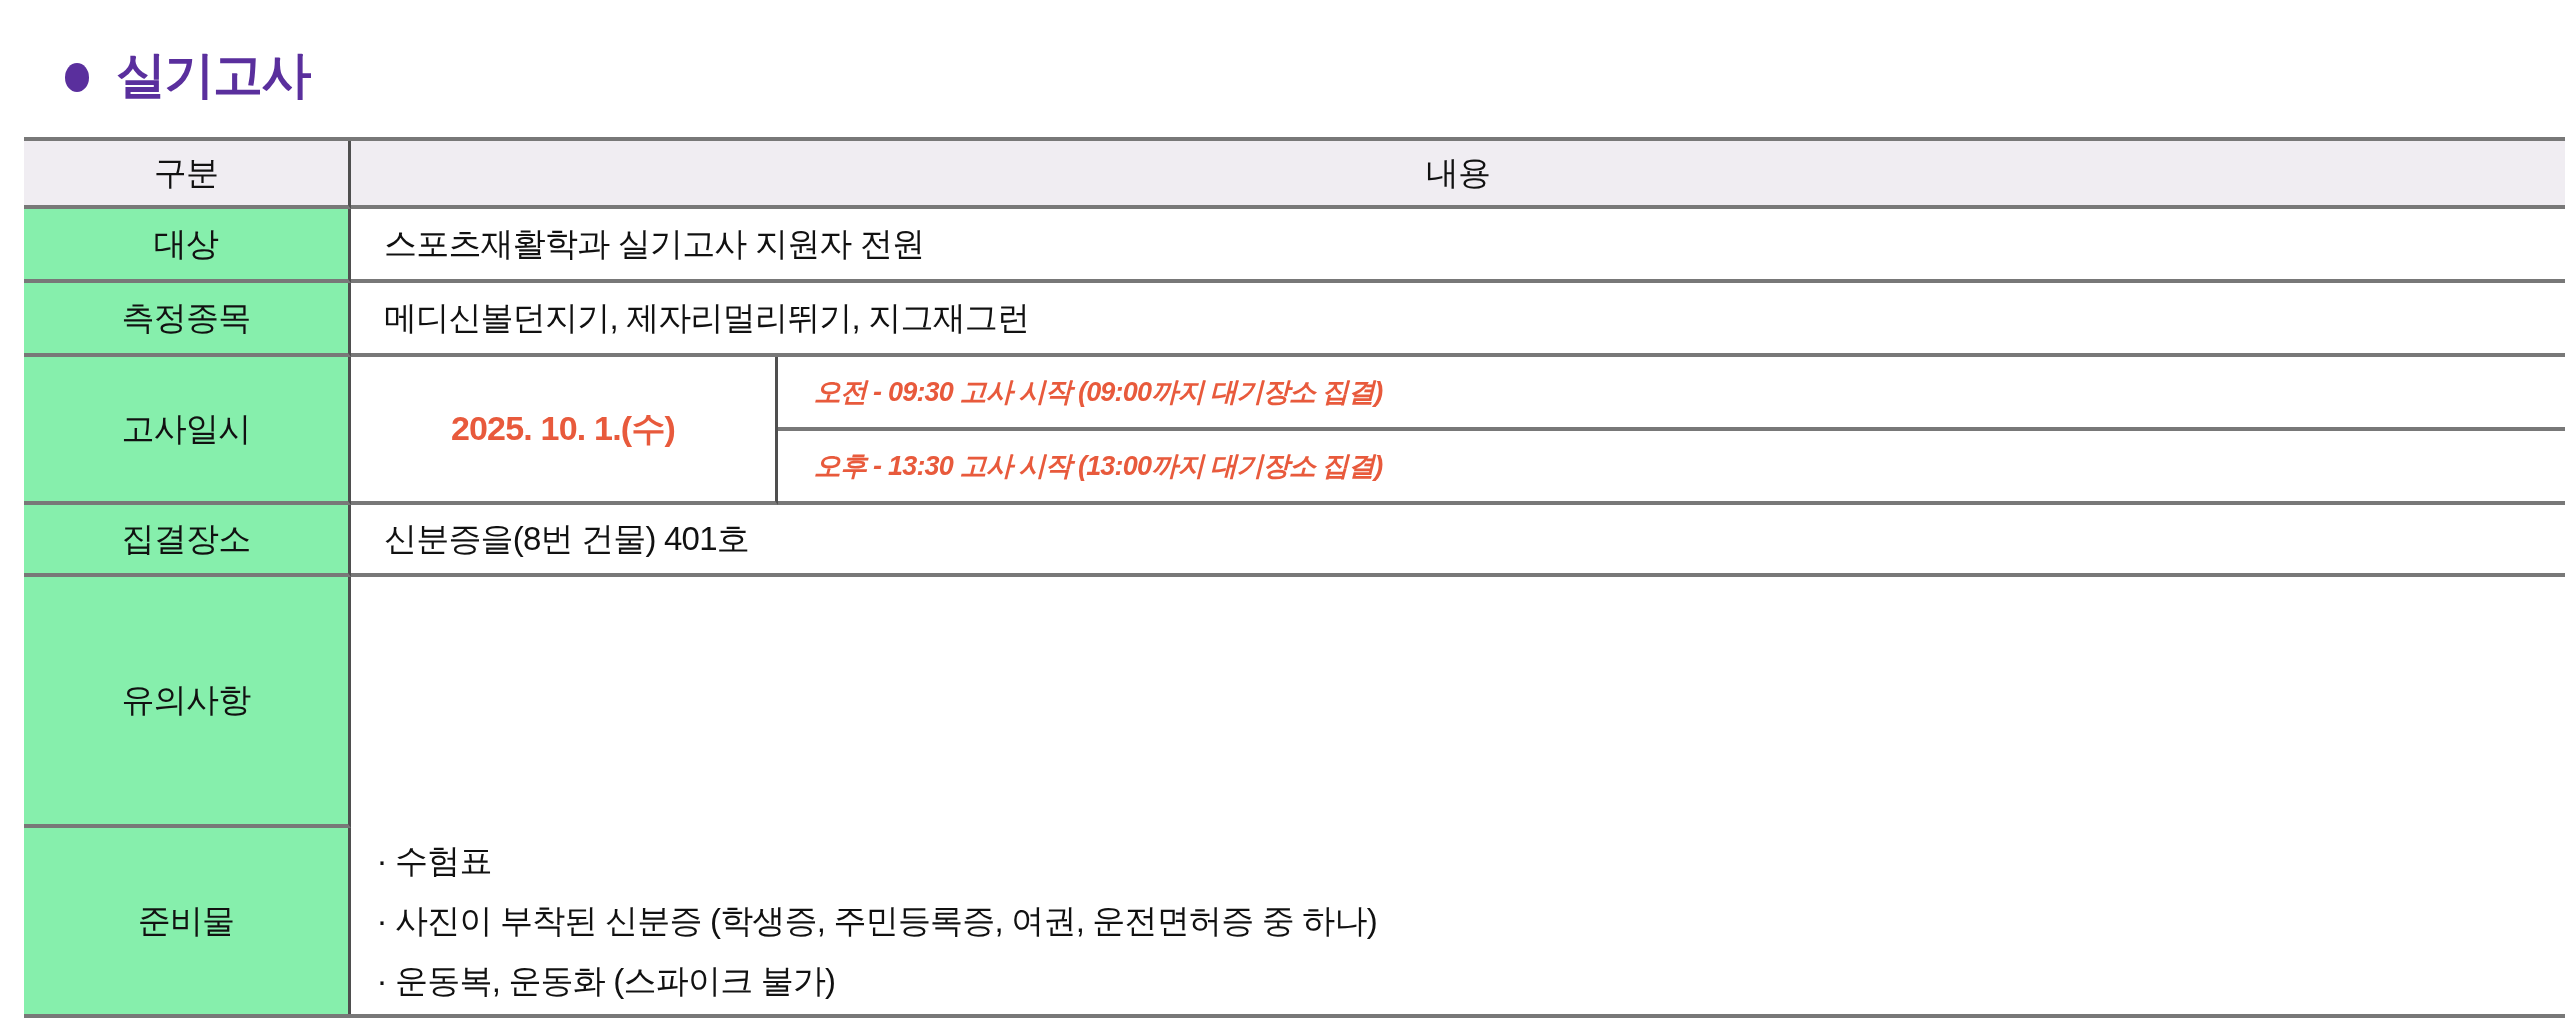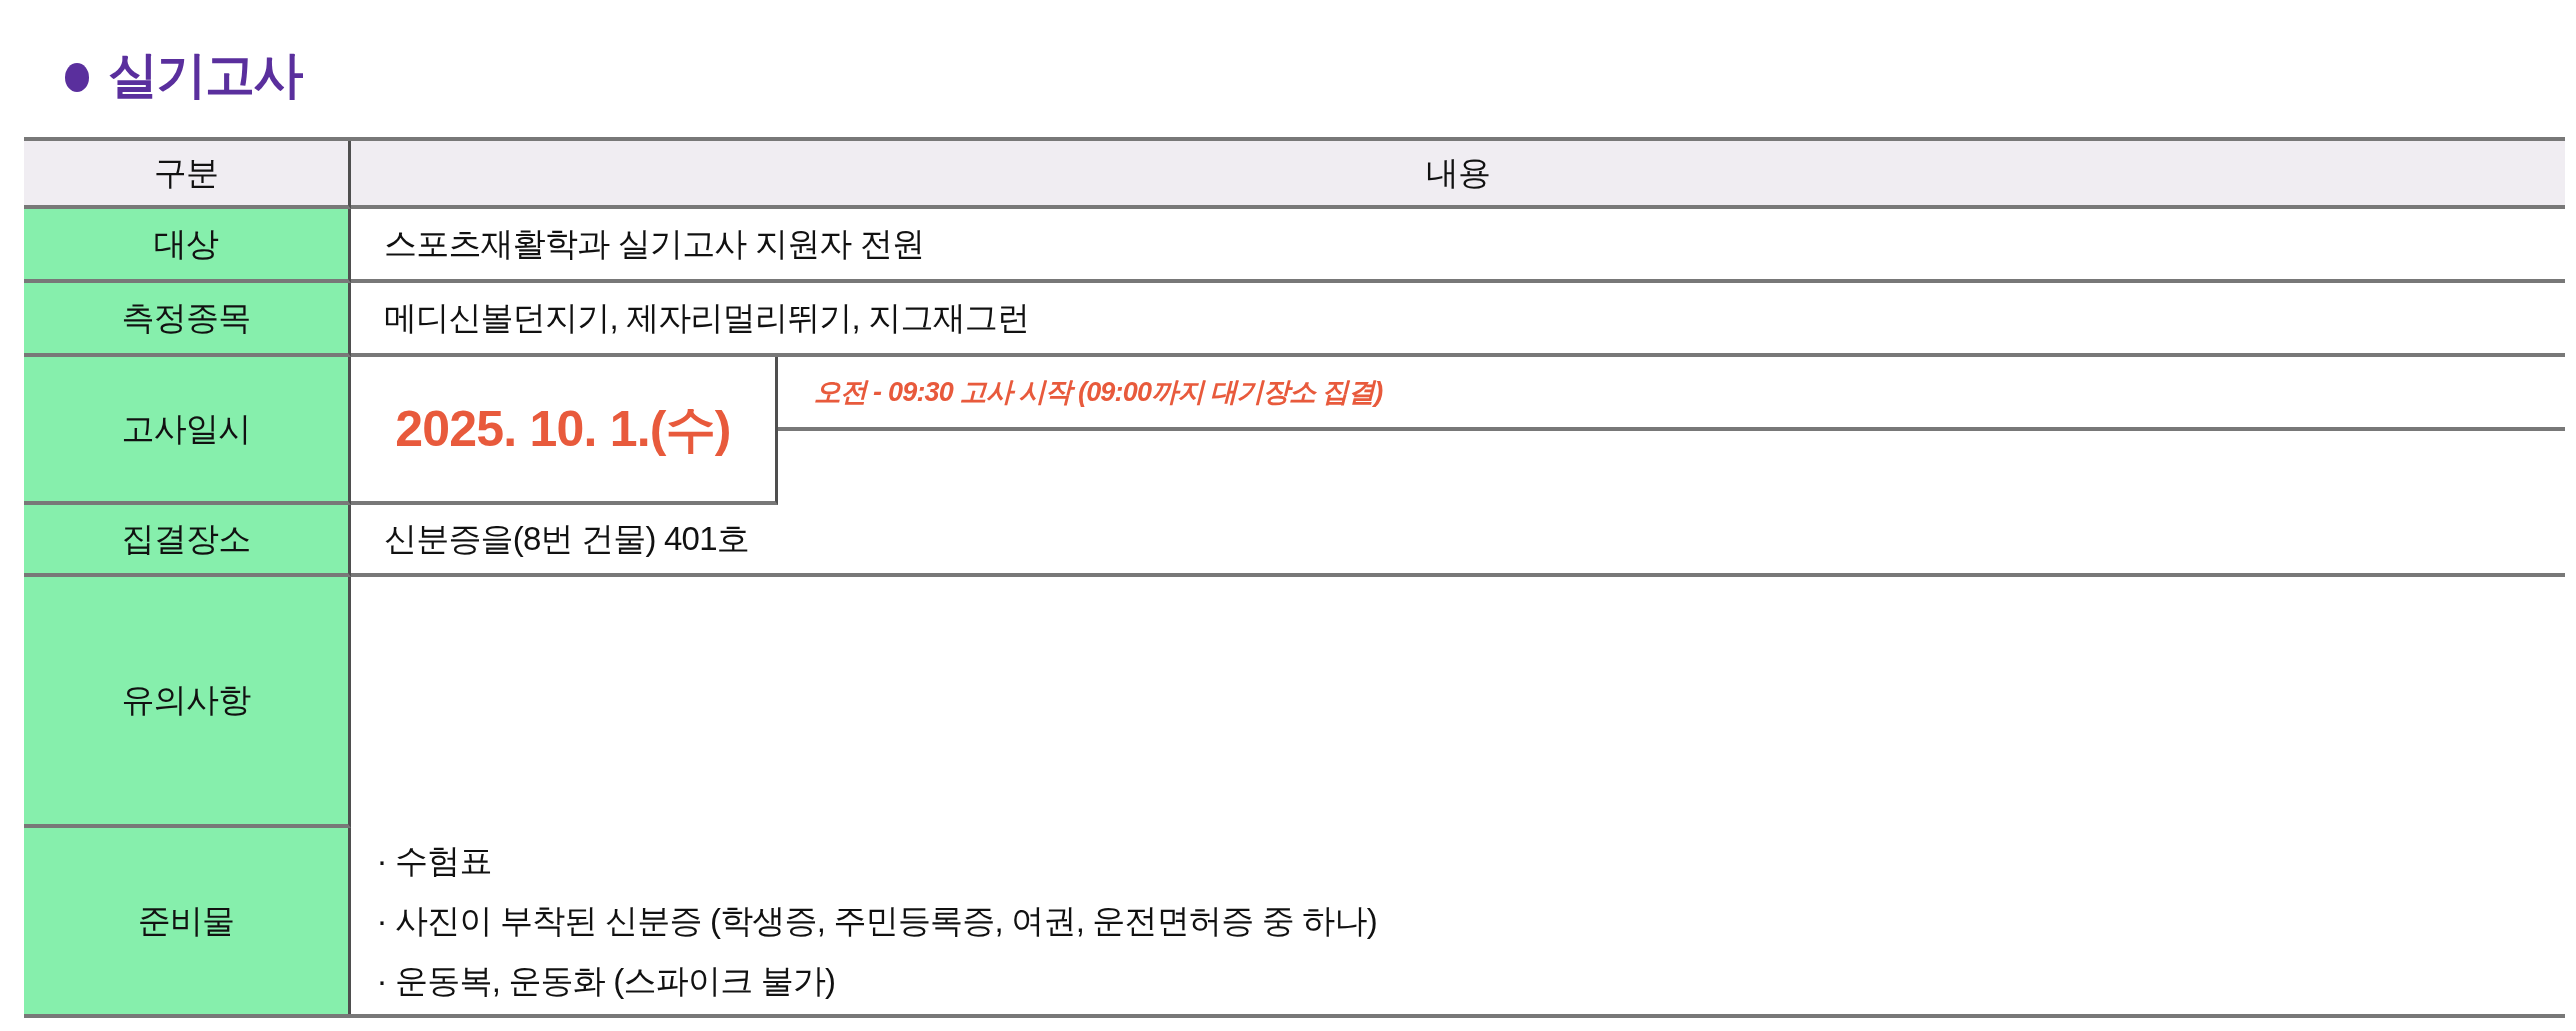--- a/index.html
+++ b/index.html
@@ -7,21 +7,21 @@
     position:relative;
     width:2576px;height:1031px;
     background:#ffffff;
     font-family:"Liberation Sans","DejaVu Sans",sans-serif;
     color:#111111;
     overflow:hidden;
   }
   
   .title-row{
     position:absolute;left:65px;top:50px;
-    display:flex;align-items:center;gap:19px;
+    display:flex;align-items:center;gap:27px;
   }
   .title-bullet{
     width:24px;height:28.5px;border-radius:50%;
     background:#5a2f9d;flex:0 0 auto;margin-top:4.5px;
   }
   .title-text{
     font-size:50px;font-weight:700;color:#5a2f9d;
     letter-spacing:-1.5px;line-height:1;
   }
   
@@ -46,21 +46,21 @@
   .vline{border-right:3px solid #4f4f4f;}
   .label{
     justify-content:center;text-align:center;
     background:#86efac;
   }
   .hdr{background:#f0edf2;}
   .hdr-content{justify-content:center;text-align:center;}
   .content{padding-left:33px;}
   .date-cell{
     justify-content:center;text-align:center;
-    color:#e85a3c;font-weight:700;font-size:50px;
+    color:#e85a3c;font-weight:700;font-size:34px;
   }
   .time-cell{
     padding-left:36px;
     color:#e85a3c;font-weight:700;font-size:27px;font-style:italic;
   }
   .list{
     flex-direction:column;align-items:flex-start;justify-content:center;
     padding-left:25.5px;
   }
   .list .line{line-height:62px;white-space:nowrap;}
@@ -89,20 +89,21 @@
 
     <div class="cell label hline vline c1">대상</div>
     <div class="cell content hline c23">스포츠재활학과 실기고사 지원자 전원</div>
 
     <div class="cell label hline vline c1">측정종목</div>
     <div class="cell content hline c23">메디신볼던지기, 제자리멀리뛰기, 지그재그런</div>
 
     <div class="cell label hline vline c1 rspan2">고사일시</div>
     <div class="cell date-cell hline vline c2 rspan2">2025. 10. 1.(수)</div>
     <div class="cell time-cell hline c3">오전 - 09:30 고사 시작 (09:00까지 대기장소 집결)</div>
+    <div class="cell time-cell hline c3">오후 - 13:30 고사 시작 (13:00까지 대기장소 집결)</div>
 
     <div class="cell label hline vline c1">집결장소</div>
     <div class="cell content hline c23">신분증을(8번 건물) 401호</div>
 
     <div class="cell label hline vline c1">유의사항</div>
 
     <div class="cell label vline c1">준비물</div>
     <div class="cell list list-tight c23">
       <span class="line">· 수험표</span>
       <span class="line">· 사진이 부착된 신분증 (학생증, 주민등록증, 여권, 운전면허증 중 하나)</span>

